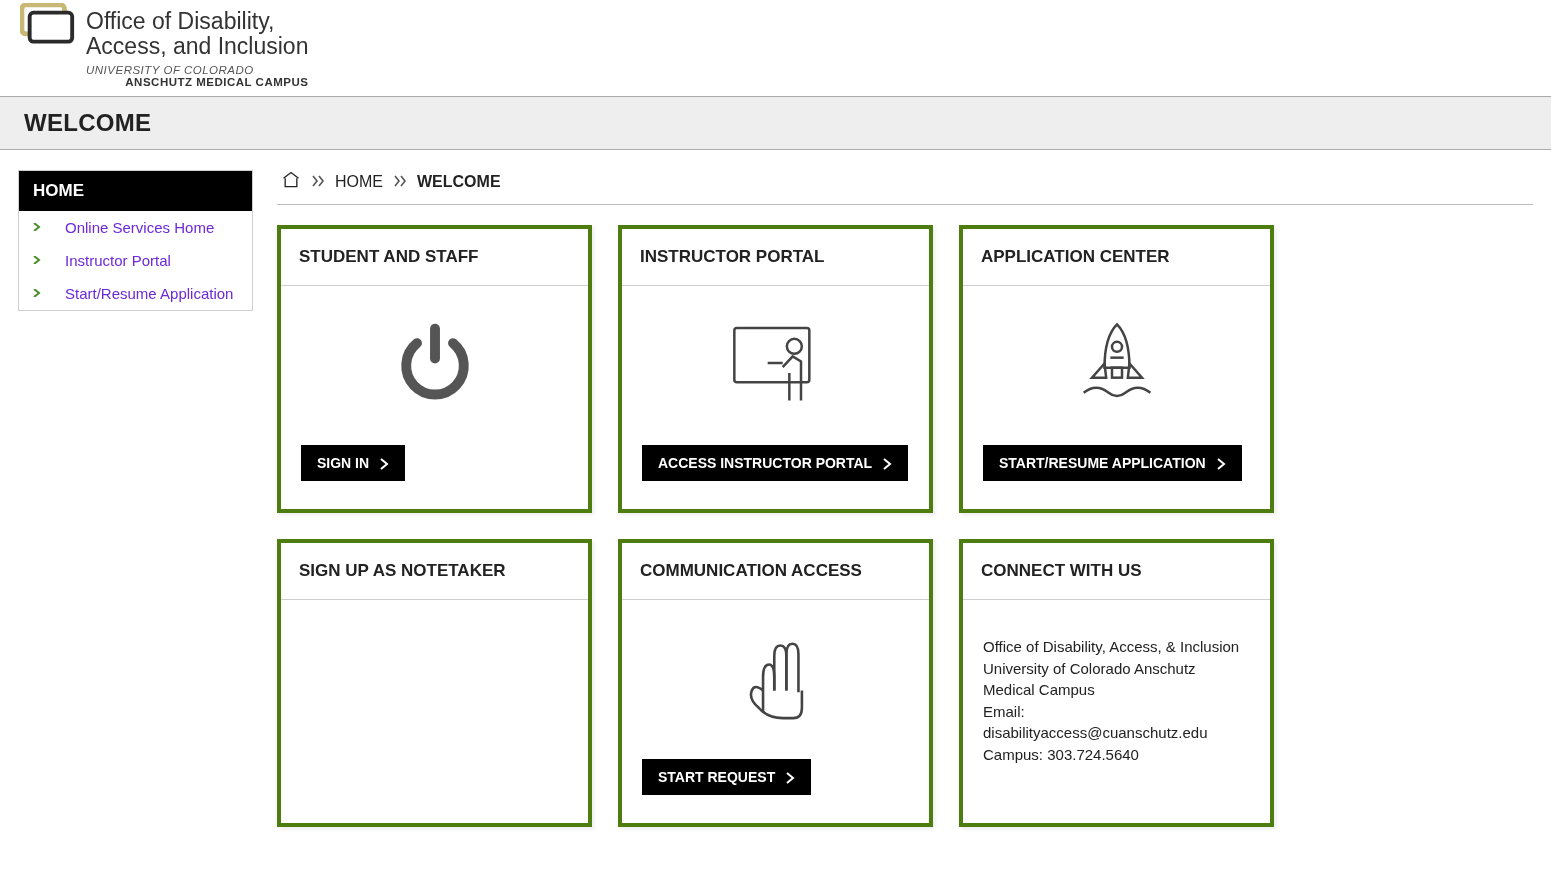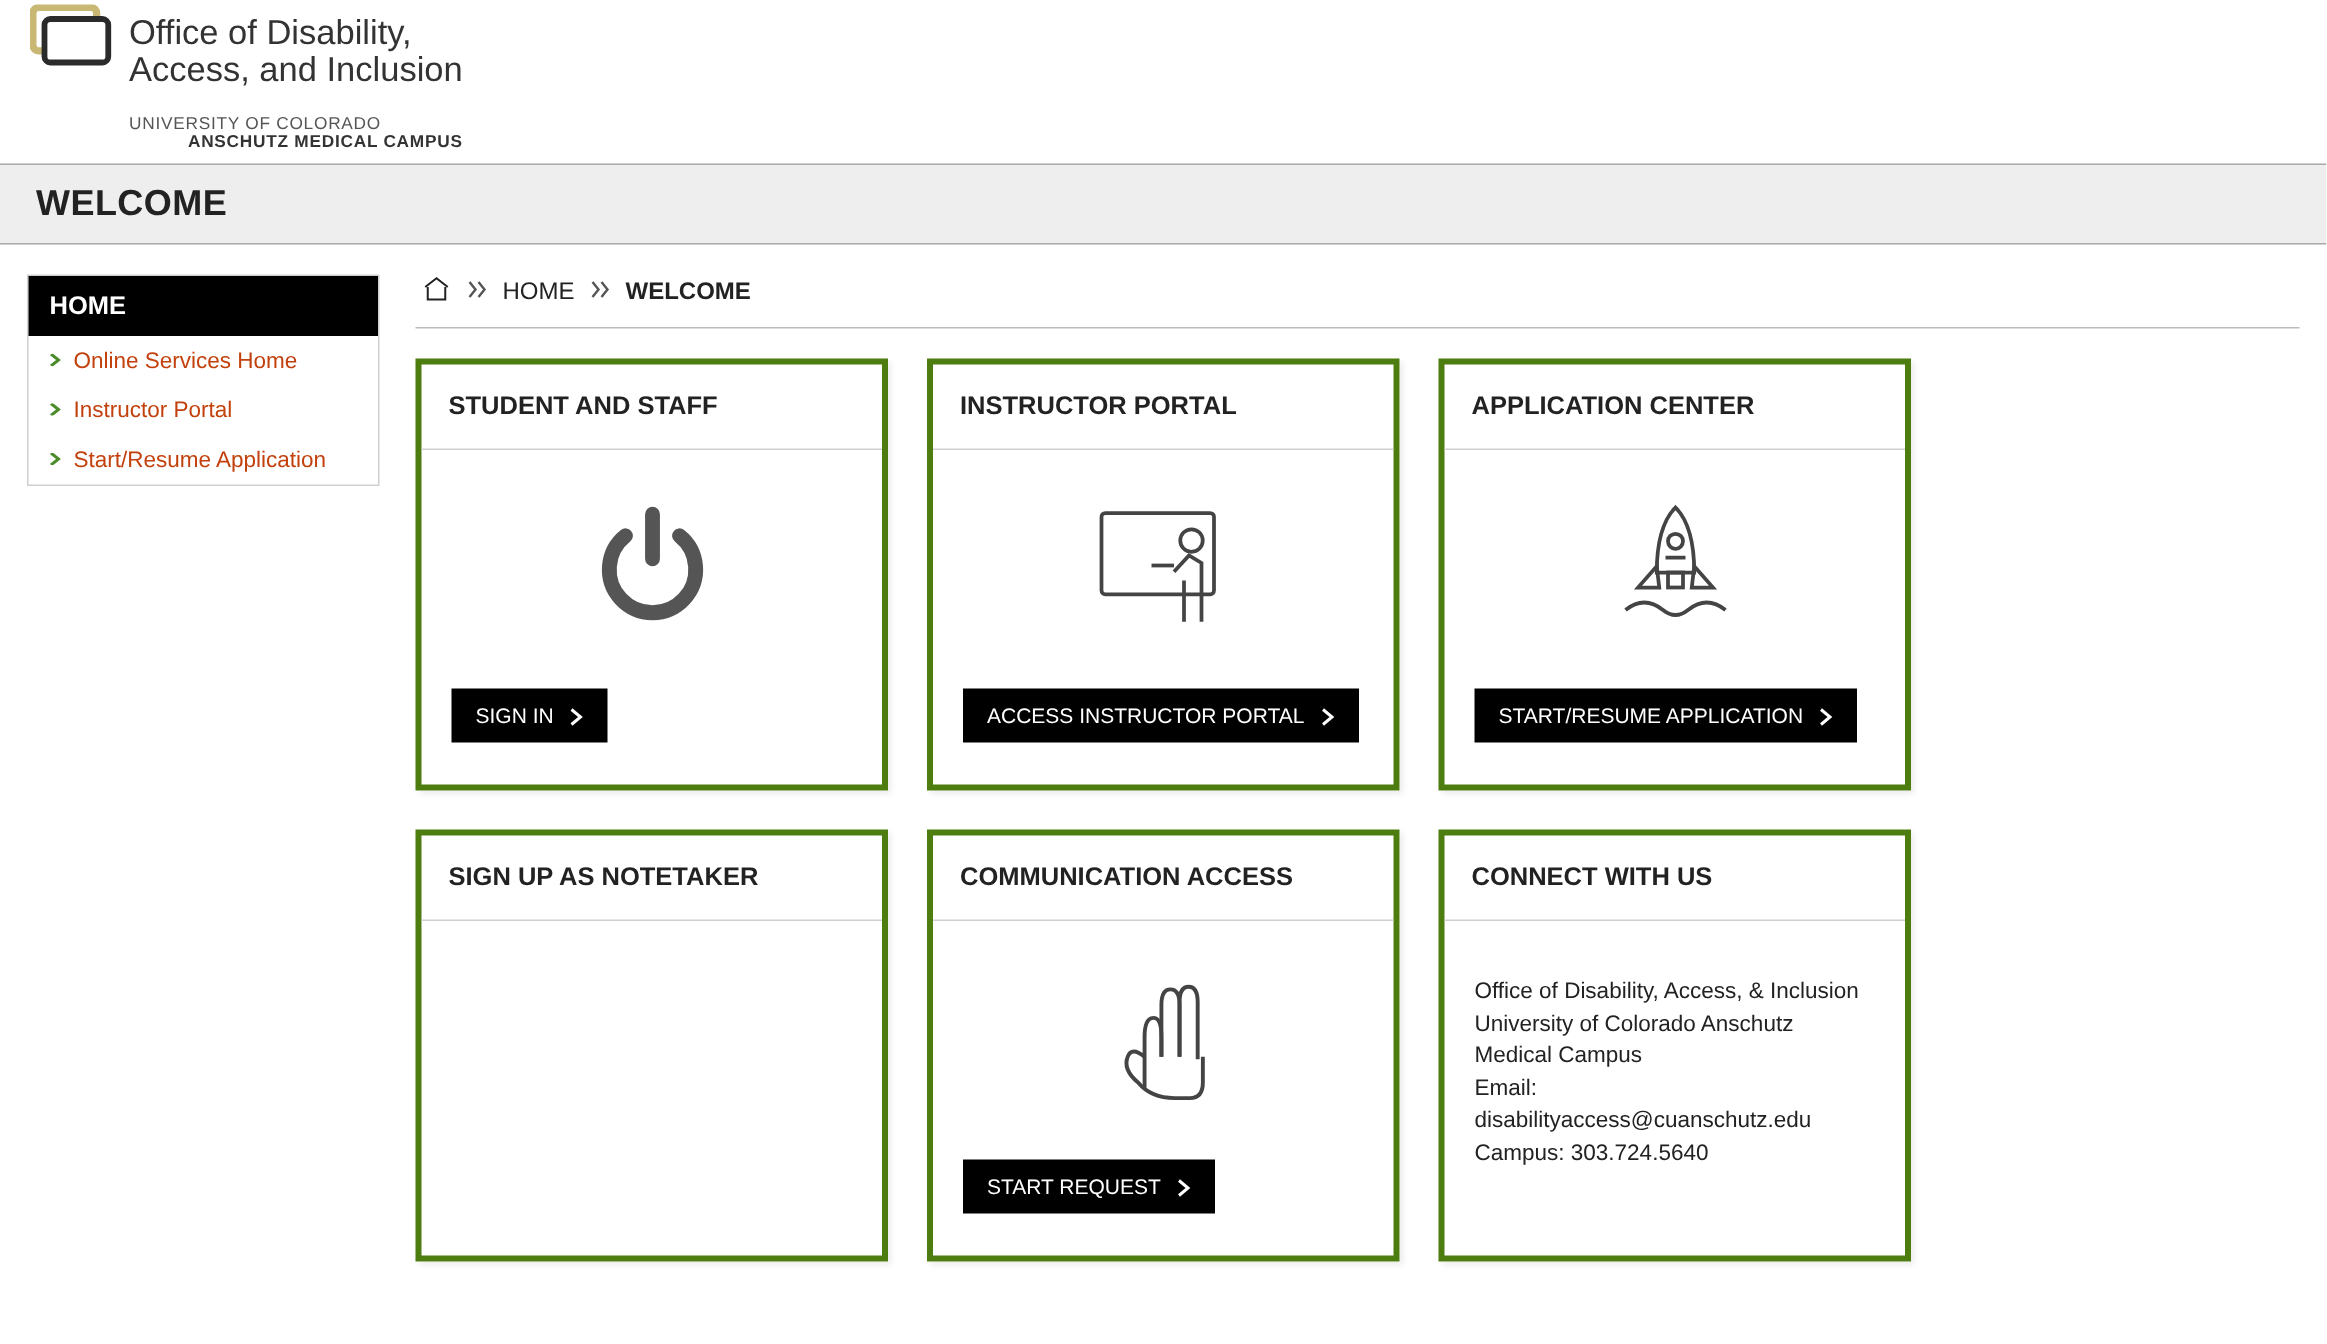--- a/index.html
+++ b/index.html
@@ -25,21 +25,22 @@
   .dept-title {
     font-size: 23px;
     line-height: 1.1;
     color: #333;
     font-weight: 400;
   }
   .dept-sub1 {
     font-size: 11.5px;
     letter-spacing: 0.5px;
     color: #555;
-    margin-top: 17px;
+    margin-top: 4px;
+    font-style: italic;
   }
   .dept-sub2 {
     font-size: 11.5px;
     letter-spacing: 0.5px;
     font-weight: bold;
     color: #333;
     text-align: right;
   }
   .welcome-bar {
     background: #eee;
@@ -71,24 +72,24 @@
     color: #fff;
     font-size: 17px;
     font-weight: 700;
     padding: 10px 14px;
     font-family: "Arial Black", Arial, sans-serif;
   }
   .sidebar-item {
     padding: 8px 12px 8px 14px;
     display: flex;
     align-items: center;
-    gap: 8px;
+    gap: 24px;
     cursor: pointer;
     font-size: 15px;
-    color: #c2410c;
+    color: #6d28d9;
   }
   .chev-green {
     width: 8px; height: 8px;
     display: inline-block;
   }
   .chev-green svg { display:block; }
   .main { flex: 1; }
   .breadcrumb {
     display: flex;
     align-items: center;
@@ -131,21 +132,21 @@
     display: flex;
     align-items: center;
     justify-content: center;
     margin-bottom: 24px;
   }
   .icon-zone svg { display:block; }
   .btn-black {
     align-self: flex-start;
     background: #000;
     color: #fff;
-    font-weight: 400;
+    font-weight: 700;
     font-size: 14px;
     padding: 10px 16px;
     text-transform: uppercase;
     display: inline-flex;
     align-items: center;
     gap: 10px;
     cursor: pointer;
     font-family: "Arial Black", Arial, sans-serif;
     border: none;
   }

